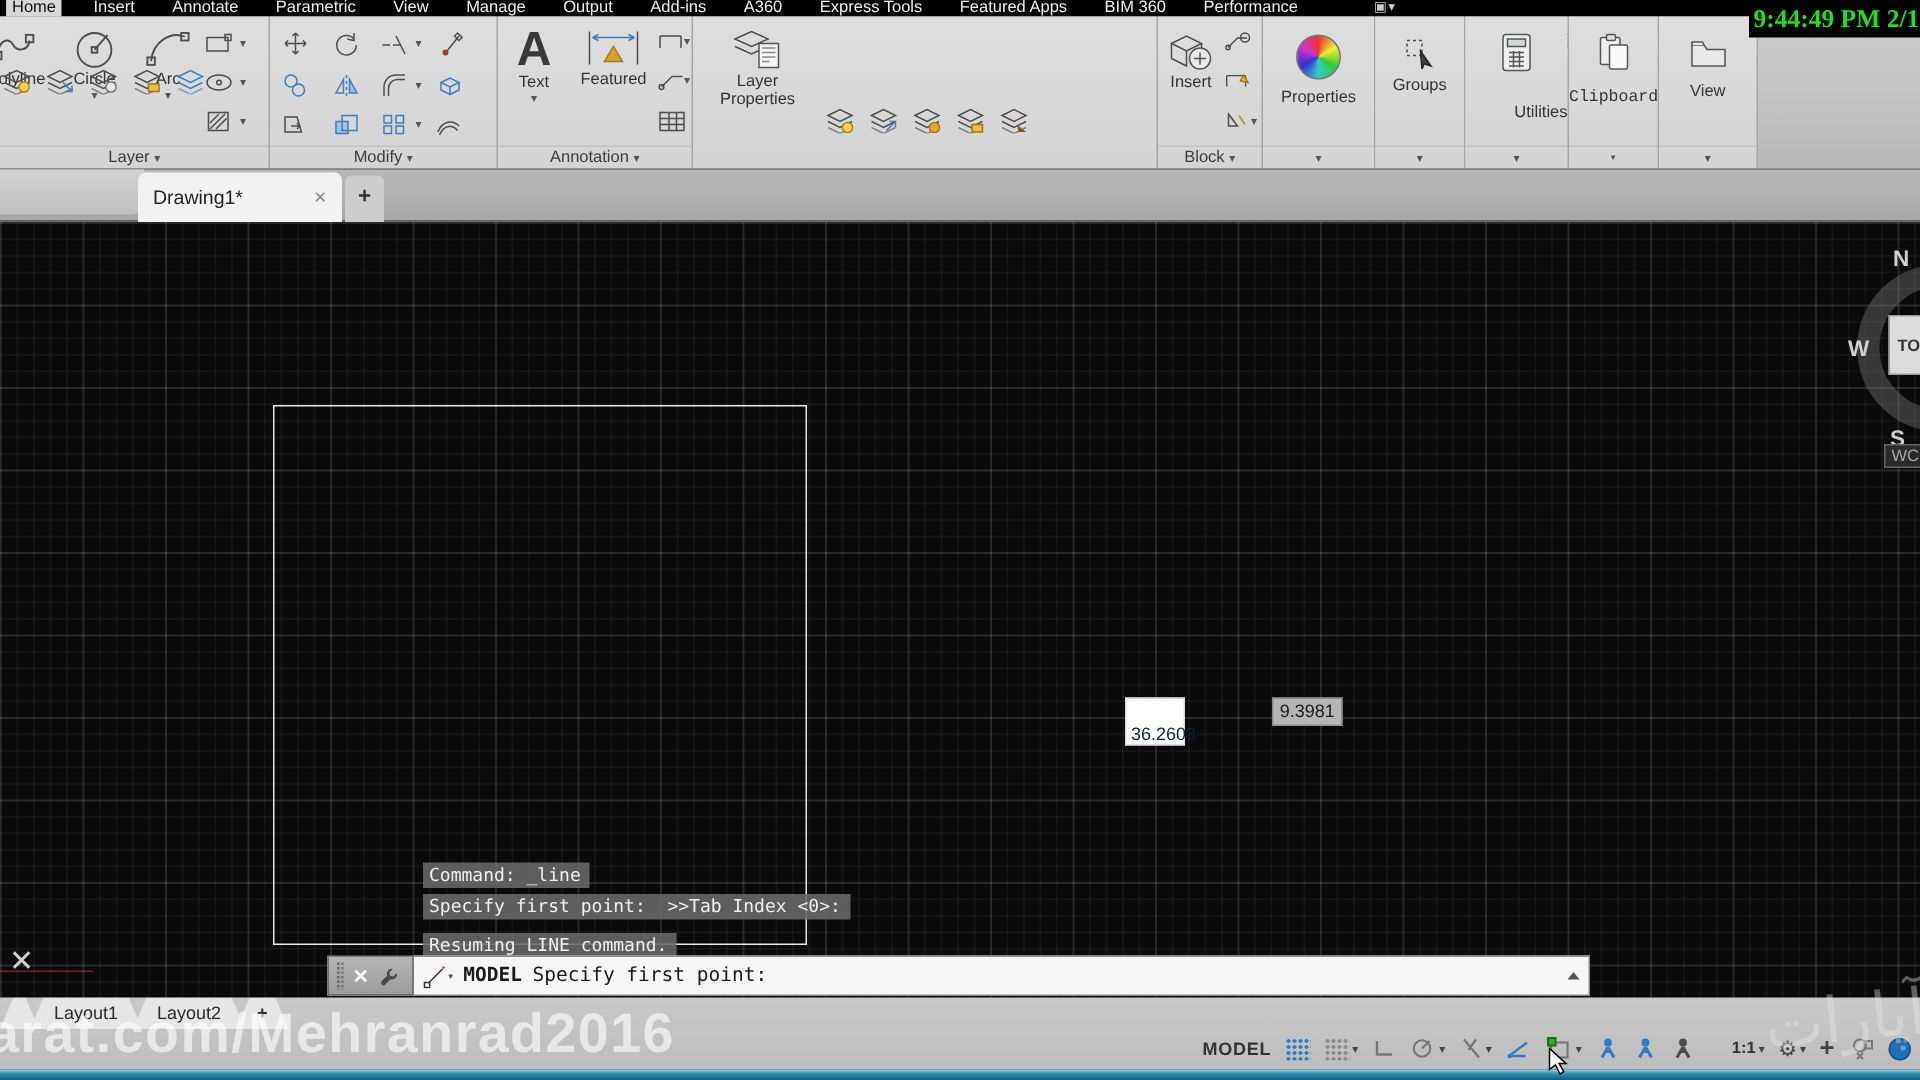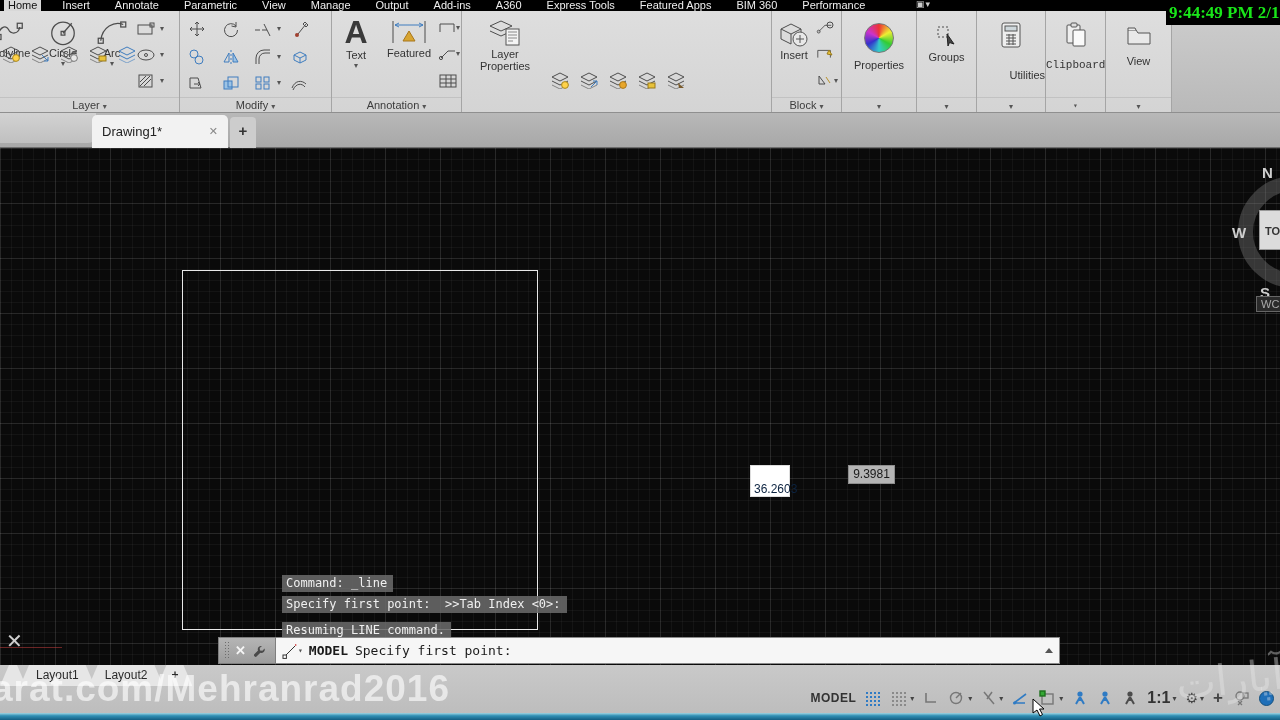--- a/index.html
+++ b/index.html
@@ -115,21 +115,21 @@
   .ltab.partial { width:26px; padding:0; }
   .ltab.newbtn { font-weight:bold; padding:0 14px; }
   .statusrow { position:absolute; right:6px; bottom:6px; display:flex; align-items:center; gap:9px; }
   .st-label { font-size:12px; font-weight:bold; color:#333; letter-spacing:.5px;margin-left:37px; }
   .st-ico { display:flex; align-items:center; gap:2px; }
   .dotgrid { width:17px; height:15px; background-image:radial-gradient(currentColor 1.2px, transparent 1.2px); background-size:4px 4px; }
   .blue { color:#2f7bc4; }
   .gray { color:#8a8a8a; }
   .dark { color:#4c4c4c; }
   .st-caret { font-size:8px; color:#444; }
-  .scale-label { font-size:16px; font-weight:bold; color:#333; }
+  .scale-label { font-size:11px; font-weight:bold; color:#333;margin-left:16px; }
   .gear { font-size:14px; color:#444; line-height:14px; }
   .crosshair { font-size:17px; color:#444; font-weight:bold; line-height:14px; }
   .perfball { width:15px; height:15px; border-radius:50%; background:#1f6fb8; border:1px solid #14507f; }
   
   .wm-main { position:absolute; left:-8px; top:668px; font-size:37px; font-weight:bold; color:rgba(255,255,255,.62);
              letter-spacing:1px; white-space:nowrap; z-index:5; }
   .wm-script { position:absolute; right:-4px; top:655px; font-size:42px; color:rgba(235,235,235,.38); transform:rotate(-6deg); z-index:6; }
   .bluestrip { position:absolute; left:0; top:713px; width:1280px; height:7px;
                background:linear-gradient(#9fd4e2,#2f8fb4 40%,#135e83); }
   

